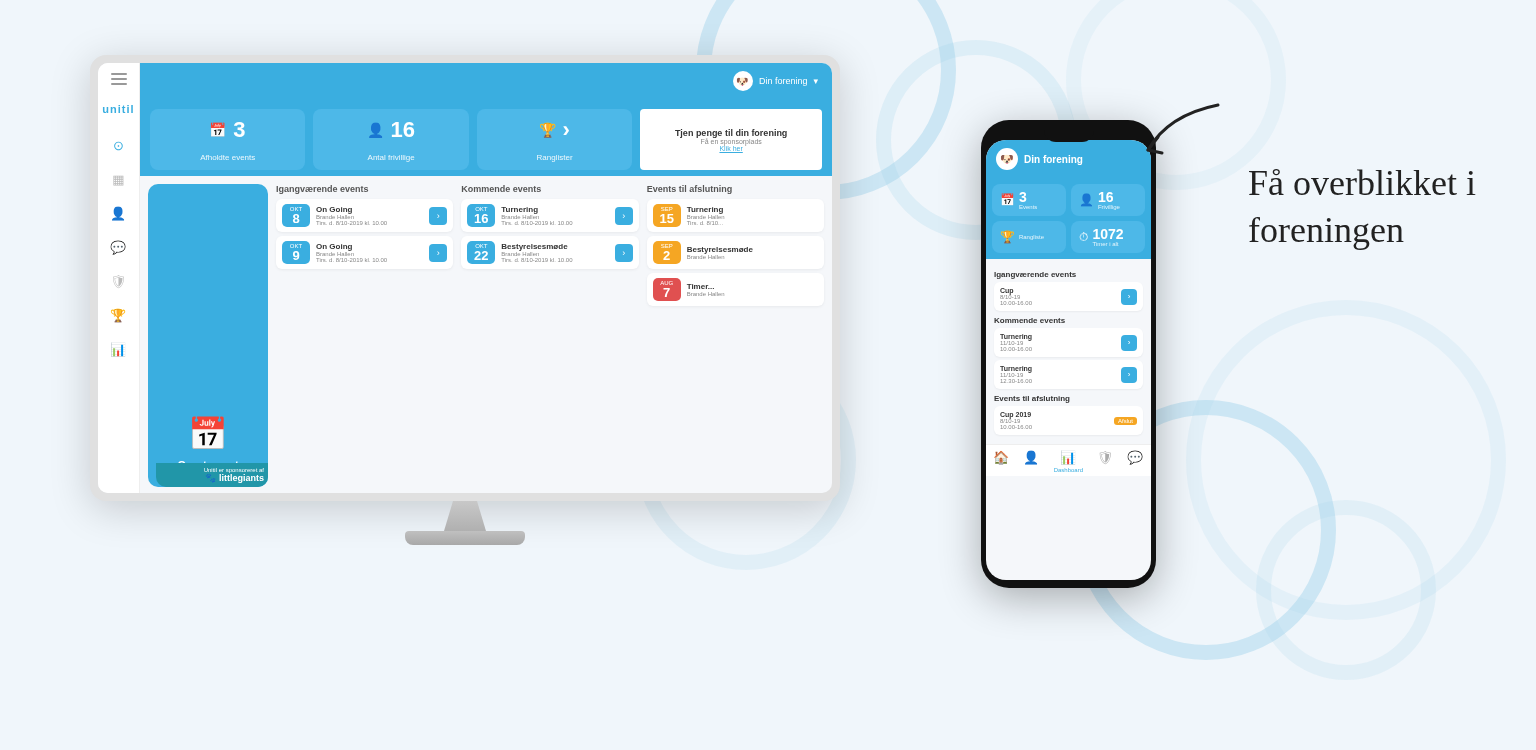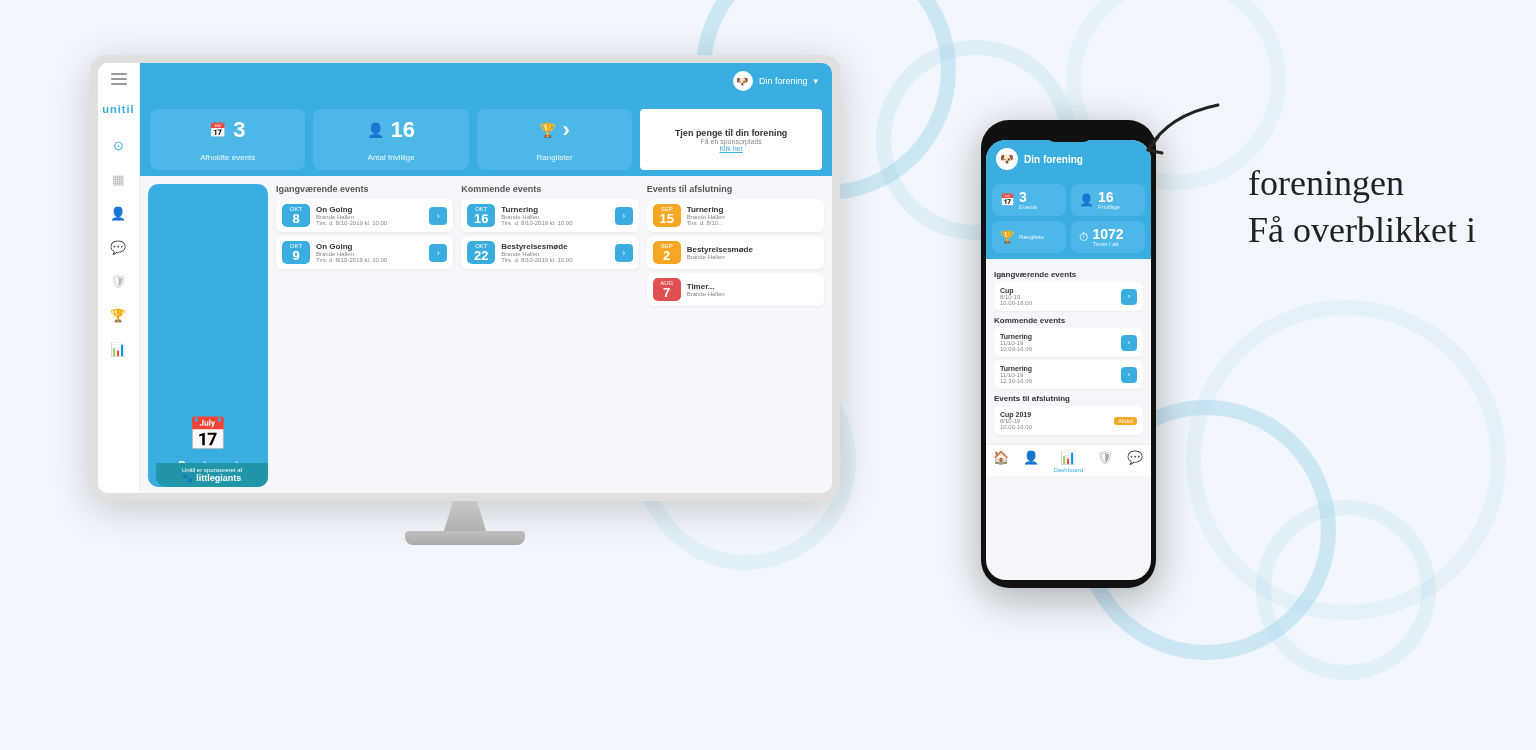--- a/index.html
+++ b/index.html
@@ -231,21 +231,21 @@
       font-weight: 600;
     }
     .sponsor-badge {
       position: absolute;
       bottom: 0;
       left: 8px;
       right: 0;
       background: #2196a8;
       border-radius: 0 0 10px 10px;
       padding: 4px;
-      text-align: center;
+      text-align: right;
       font-size: 6px;
       color: #fff;
     }
     .sponsor-name {
       font-size: 9px;
       font-weight: 700;
     }
 
     .events-columns {
       flex: 1;
@@ -808,18 +808,18 @@
     </div>
   </div>
 
   <div class="text-overlay">
     <div style="position:relative;">
 
       <svg width="100" height="70" style="position:absolute;top:-65px;left:-110px;">
         <path d="M 80 10 Q 30 20 10 55" stroke="#222" stroke-width="3" fill="none" stroke-linecap="round"></path>
         <path d="M 10 55 L 20 42 M 10 55 L 24 58" stroke="#222" stroke-width="3" fill="none" stroke-linecap="round"></path>
       </svg>
+      <div class="handwritten-text">Få overblikket i</div>
       <div class="handwritten-text">foreningen</div>
-      <div class="handwritten-text">Få overblikket i</div>
     </div>
   </div>
 
 </div>
 
 </body></html>

